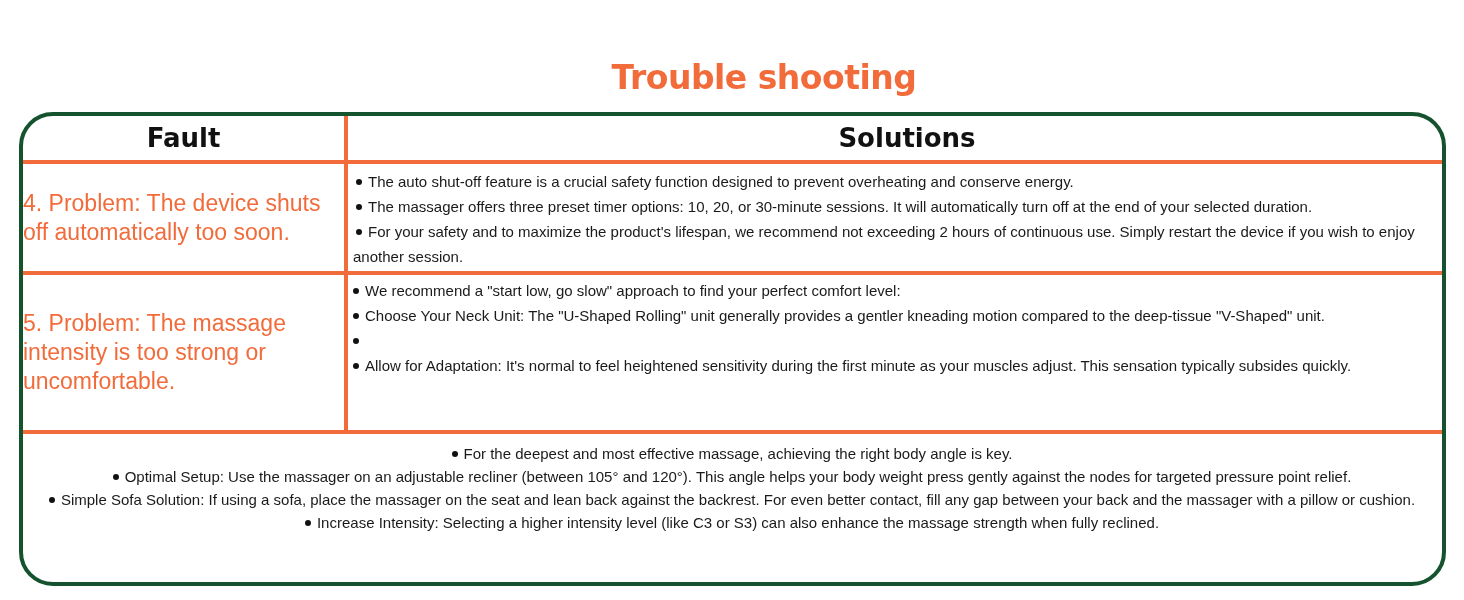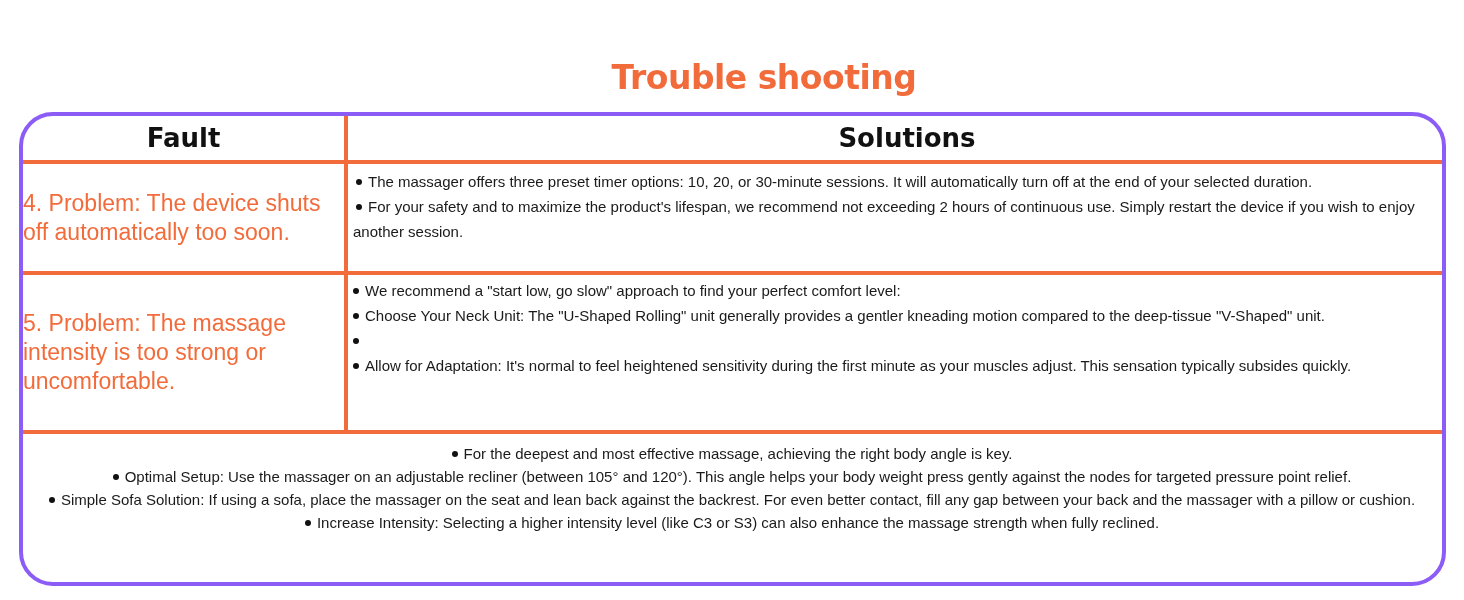--- a/index.html
+++ b/index.html
@@ -5,21 +5,21 @@
     html, body { margin: 0; padding: 0; background: #ffffff; }
     body { width: 1464px; height: 600px; position: relative; overflow: hidden; font-family: "Liberation Sans", sans-serif; }
     .title {
       position: absolute; left: 0; top: 58px; width: 1464px; text-align: center;
       font-family: "DejaVu Sans", sans-serif; font-weight: bold; font-size: 33px; color: #F26B3A;
       letter-spacing: -0.5px;
       margin-left: 32px;
     }
     .table-box {
       position: absolute; left: 19px; top: 112px; width: 1419px; height: 466px;
-      border: 4px solid #8b5cf6; border-radius: 34px; box-sizing: content-box;
+      border: 4px solid #14532d; border-radius: 34px; box-sizing: content-box;
       overflow: hidden; background: #fff;
     }
     .row { position: absolute; left: 0; width: 1419px; display: flex; }
     .row.header { top: 0; height: 44px; border-bottom: 4px solid #F26B3A; }
     .row.r1 { top: 48px; height: 107px; border-bottom: 4px solid #F26B3A; }
     .row.r2 { top: 159px; height: 155px; border-bottom: 4px solid #F26B3A; }
     .row.r3 { top: 318px; height: 148px; }
     .col-fault { width: 321px; border-right: 4px solid #F26B3A; box-sizing: content-box; height: 100%; display: flex; align-items: center; }
     .col-sol { flex: 1; height: 100%; position: relative; }
     .hdr { font-family: "DejaVu Sans", sans-serif; font-weight: bold; font-size: 26px; color: #111; width: 100%; text-align: center; line-height: 44px; }
@@ -47,20 +47,21 @@
       <div class="hdr hdr-sol">Solutions</div>
     </div>
   </div>
 
   <div class="row r1">
     <div class="col-fault">
       <div class="fault-text">4. Problem: The device shuts off automatically too soon.</div>
     </div>
     <div class="col-sol">
       <ul class="sol-list">
+        <li class="sol-item"><span class="bullet"></span><span>The auto shut-off feature is a crucial safety function designed to prevent overheating and conserve energy.</span></li>
         <li class="sol-item"><span class="bullet"></span><span>The massager offers three preset timer options: 10, 20, or 30-minute sessions. It will automatically turn off at the end of your selected duration.</span></li>
         <li class="sol-item"><span class="bullet"></span><span>For your safety and to maximize the product's lifespan, we recommend not exceeding 2 hours of continuous use. Simply restart the device if you wish to enjoy another session.</span></li>
       </ul>
     </div>
   </div>
 
   <div class="row r2">
     <div class="col-fault">
       <div class="fault-text">5. Problem: The massage intensity is too strong or uncomfortable.</div>
     </div>

